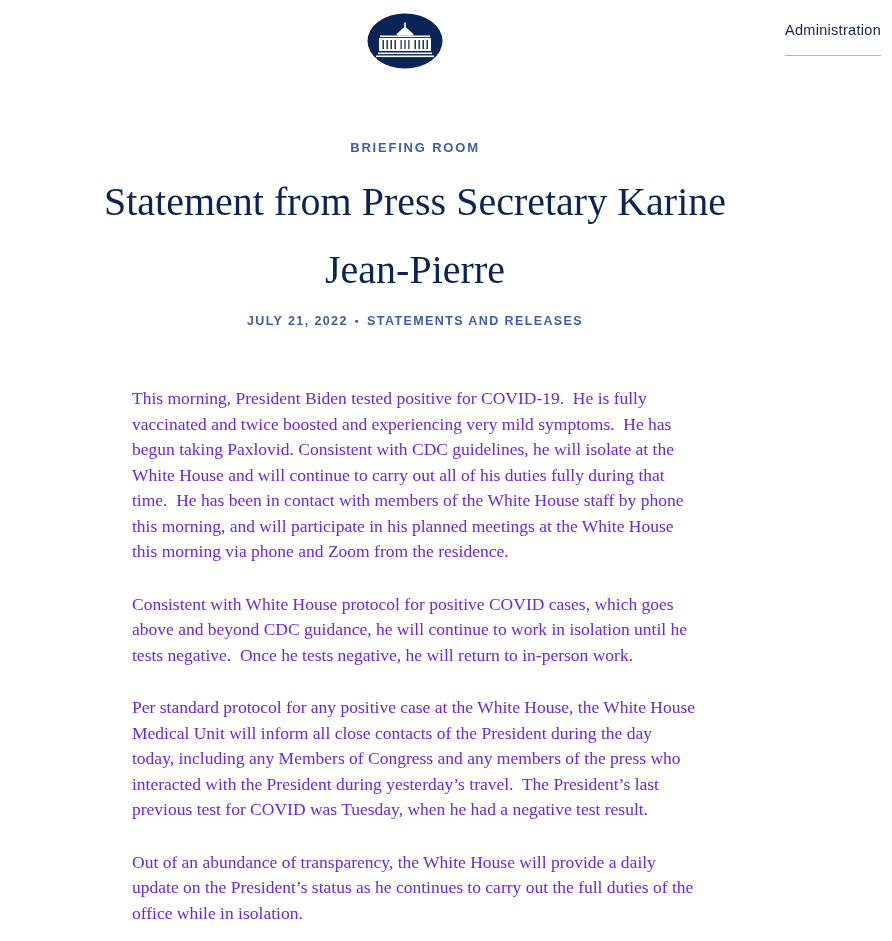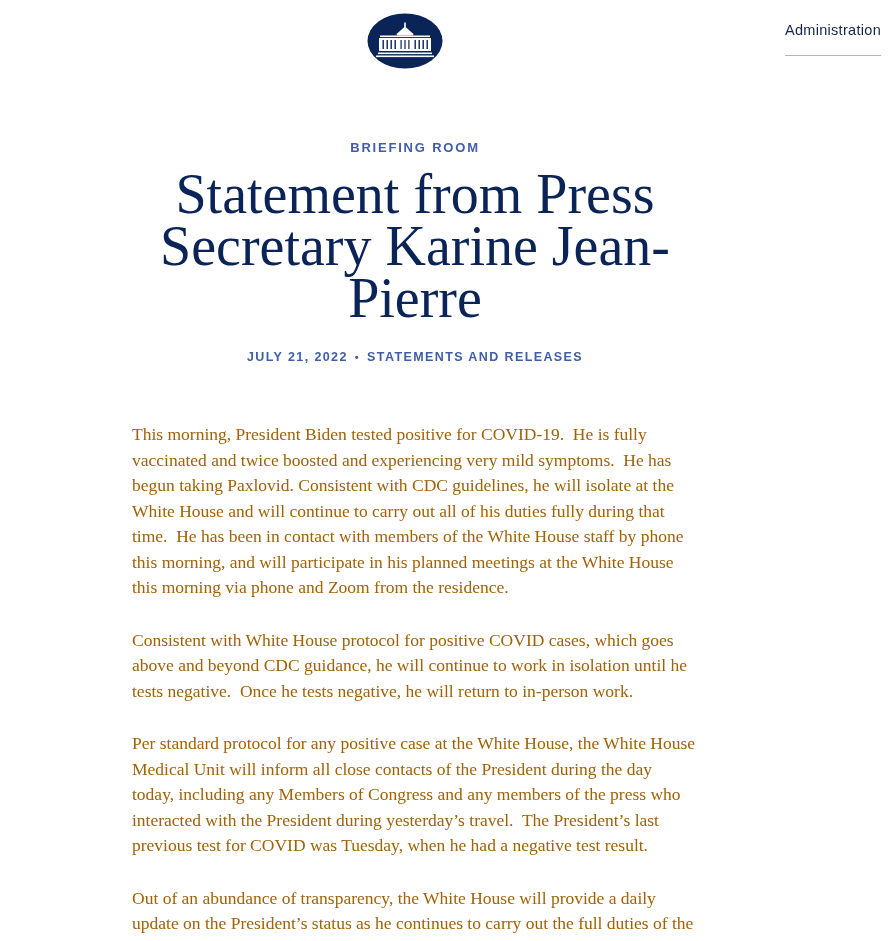--- a/index.html
+++ b/index.html
@@ -53,43 +53,43 @@
     letter-spacing: 1.8px;
     color: #3f5da8;
     text-decoration: none;
     cursor: pointer;
   }
   .page-title {
     width: 630px;
     margin: 12px auto 0 auto;
     font-family: "Liberation Serif", serif;
     font-weight: normal;
-    font-size: 56px;
-    line-height: 52px;
+    font-size: 40px;
+    line-height: 68px;
     color: #0a2458;
     text-align: center;
   }
   .meta-row {
-    margin-top: 26px;
+    margin-top: 10px;
     font-size: 12.5px;
     font-weight: 600;
     letter-spacing: 1.4px;
     color: #3f5da8;
     text-align: center;
   }
   .meta-row .sep { margin: 0 7px; font-size: 11px; }
   .meta-row a { color: #3f5da8; text-decoration: none; cursor: pointer; }
 
   .article-body {
     width: 566px;
     margin: 58px auto 8px auto;
     font-family: "Liberation Serif", serif;
     font-size: 17.5px;
     line-height: 25.5px;
-    color: #a16207;
+    color: #6d28d9;
   }
   .article-body p {
     margin-bottom: 27px;
     white-space: pre-wrap;
   }
 </style>
 </head>
 <body>
 
 <header class="site-header">

